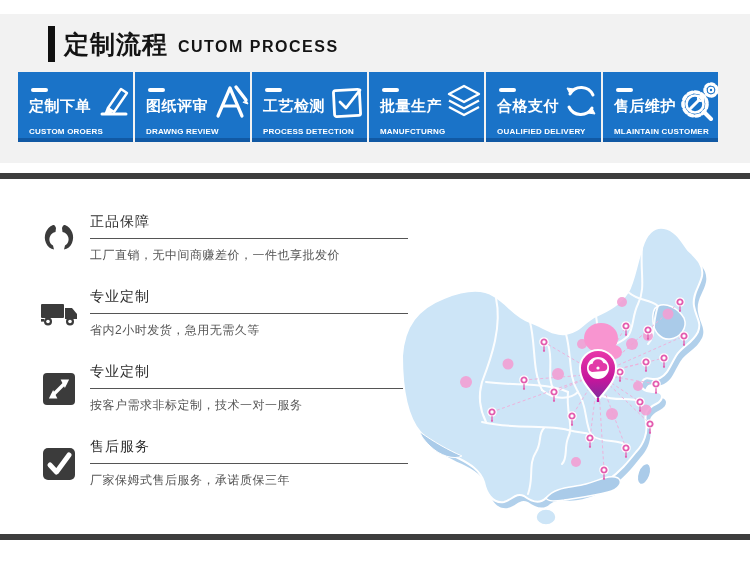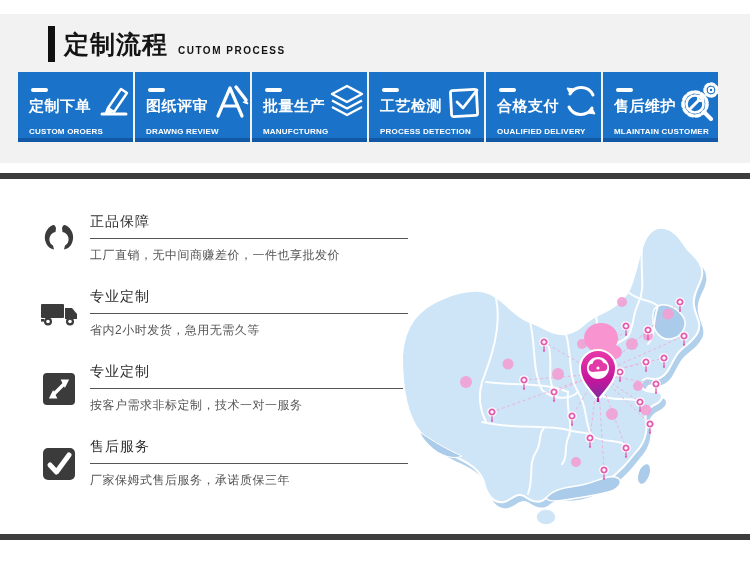--- a/index.html
+++ b/index.html
@@ -7,21 +7,21 @@
   body { font-family:"Liberation Sans","DejaVu Sans",sans-serif; }
   .page { position:relative; width:750px; height:580px; background:#fff; overflow:hidden; }
 
   
   .band { position:absolute; left:0; top:14px; width:750px; height:149px; background:#f2f2f2; }
 
   
   .hdr { position:absolute; left:48px; top:26px; display:flex; align-items:flex-end; }
   .hdr-bar { width:7px; height:36px; background:#111; margin-right:9px; }
   .hdr-zh { font-size:25px; font-weight:bold; color:#141414; line-height:36px; letter-spacing:1px; }
-  .hdr-en { font-size:10px; font-weight:bold; color:#141414; letter-spacing:1.5px; margin-left:10px; padding-bottom:6px; }
+  .hdr-en { font-size:16px; font-weight:bold; color:#141414; letter-spacing:1.5px; margin-left:10px; padding-bottom:6px; }
 
   
   .steps { position:absolute; left:18px; top:72px; display:flex; gap:2px; }
   .step { width:115px; height:70px; background:#1a73c8; border-bottom:4px solid #1159a4;
           color:#fff; padding:9px 6px 5px 11px; position:relative; }
   .step-top { display:flex; justify-content:space-between; align-items:center; }
   .step-left { display:flex; flex-direction:column; }
   .step-dash { width:17px; height:4px; background:#fff; border-radius:2px; margin:2px 0 5px 2px; }
   .step-zh { font-size:15px; font-weight:bold; white-space:nowrap; letter-spacing:.5px; }
   .step-en { font-size:8px; font-weight:bold; margin-top:6px; white-space:nowrap; letter-spacing:.2px; }
@@ -92,47 +92,47 @@
           </svg>
         </div>
       </div>
       <div class="step-en">DRAWNG REVIEW</div>
     </div>
 
     <div class="step">
       <div class="step-top">
         <div class="step-left">
           <div class="step-dash"></div>
+          <div class="step-zh">工艺检测</div>
+        </div>
+        <div class="step-ico">
+          <svg viewBox="0 0 40 40" fill="none" stroke="#fff" stroke-width="2.8" stroke-linecap="round" stroke-linejoin="round">
+            <rect x="7" y="9" width="26" height="26" rx="2" transform="rotate(-3 20 22)"></rect>
+            <path d="M13 21 L19 27 L33 9"></path>
+          </svg>
+        </div>
+      </div>
+      <div class="step-en">PROCESS DETECTION</div>
+    </div>
+
+    <div class="step">
+      <div class="step-top">
+        <div class="step-left">
+          <div class="step-dash"></div>
           <div class="step-zh">批量生产</div>
         </div>
         <div class="step-ico">
           <svg viewBox="0 0 40 40" fill="none" stroke="#fff" stroke-width="2.4" stroke-linejoin="round">
             <path d="M20 5 L35 13 L20 21 L5 13 Z"></path>
             <path d="M5 19.5 L20 27.5 L35 19.5"></path>
             <path d="M5 26 L20 34 L35 26"></path>
           </svg>
         </div>
       </div>
       <div class="step-en">MANUFCTURNG</div>
-    </div>
-
-    <div class="step">
-      <div class="step-top">
-        <div class="step-left">
-          <div class="step-dash"></div>
-          <div class="step-zh">工艺检测</div>
-        </div>
-        <div class="step-ico">
-          <svg viewBox="0 0 40 40" fill="none" stroke="#fff" stroke-width="2.8" stroke-linecap="round" stroke-linejoin="round">
-            <rect x="7" y="9" width="26" height="26" rx="2" transform="rotate(-3 20 22)"></rect>
-            <path d="M13 21 L19 27 L33 9"></path>
-          </svg>
-        </div>
-      </div>
-      <div class="step-en">PROCESS DETECTION</div>
     </div>
 
     <div class="step">
       <div class="step-top">
         <div class="step-left">
           <div class="step-dash"></div>
           <div class="step-zh">合格支付</div>
         </div>
         <div class="step-ico">
           <svg viewBox="0 0 40 40" fill="none" stroke="#fff" stroke-width="3" stroke-linecap="round">

